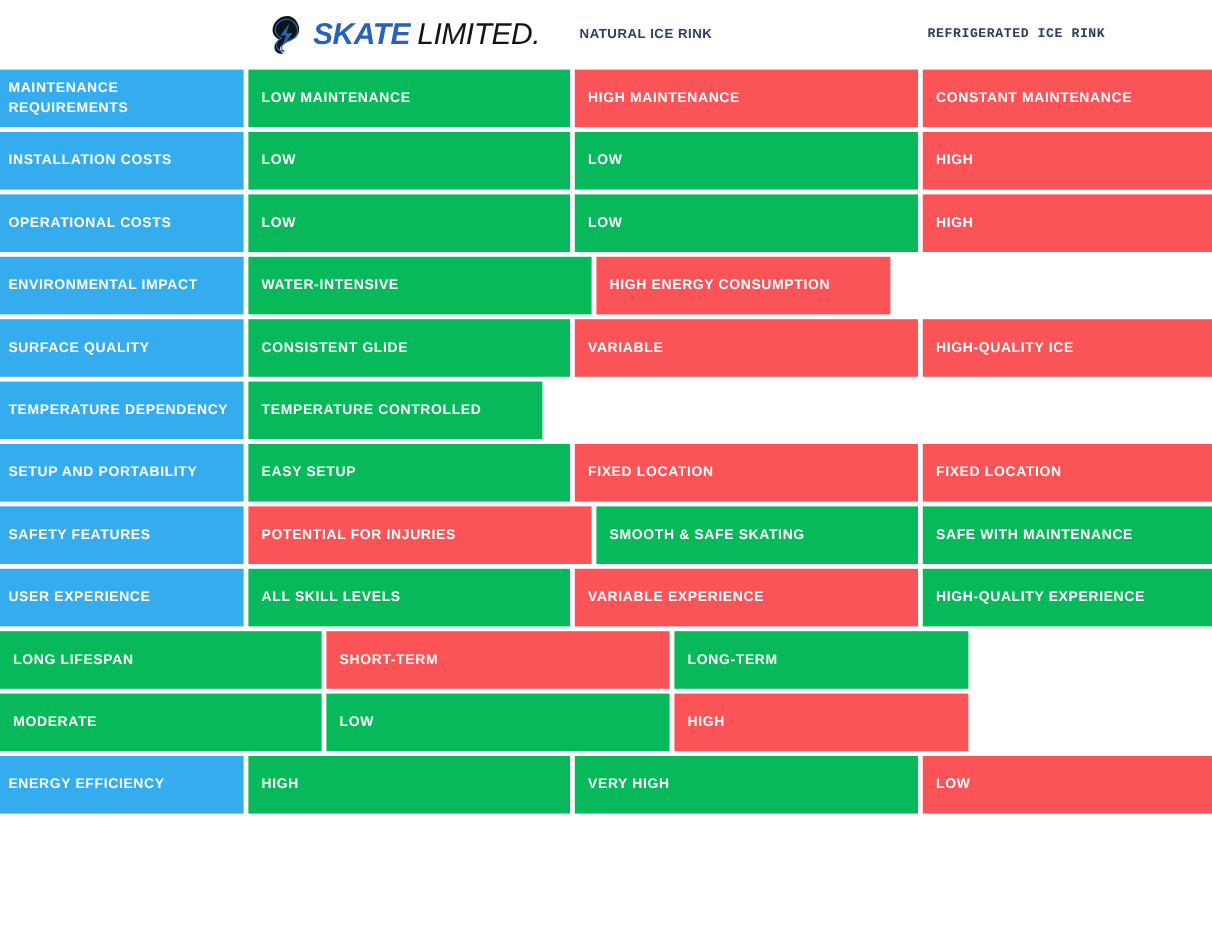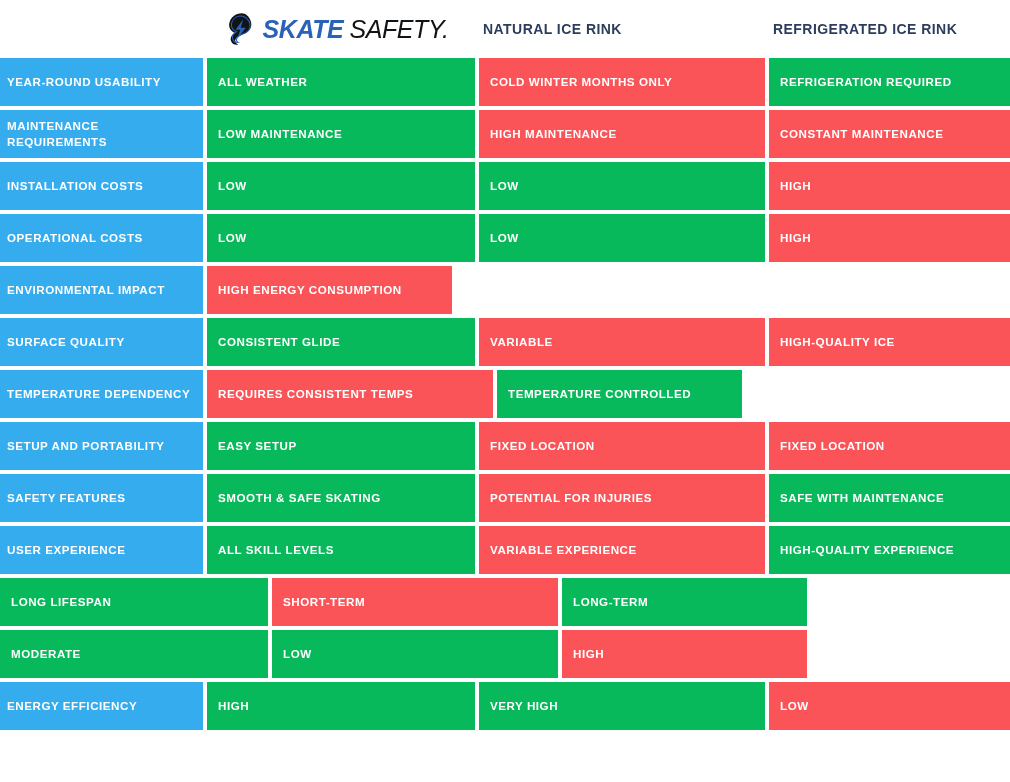--- a/index.html
+++ b/index.html
@@ -34,25 +34,25 @@
     display: flex;
     align-items: center;
     height: 58px;
   }
   .th-label { width: 205px; }
   .th-brand {
     width: 268px;
     justify-content: center;
   }
   .th-natural { width: 290px; padding-left: 10px; }
-  .th-refrig  { width: 247px; padding-left: 10px; }
+  .th-refrig  { width: 247px; padding-left: 10px; font-family: Liberation Mono, monospace; }
 
   .col-title {
     color: #2d3e5c;
-    font-size: 14px;
+    font-size: 11px;
     font-weight: bold;
     letter-spacing: 0.45px;
     text-transform: uppercase;
     white-space: nowrap;
   }
 
   
   .logo {
     display: flex;
     align-items: center;
@@ -131,84 +131,78 @@
 
     <div class="th th-brand">
       <div class="logo">
         <svg class="logo-mark" viewBox="0 0 100 100" aria-hidden="true">
           <path d="M58 4 C40 4 26 16 22 31 C18 46 26 56 38 62 C30 66 24 74 26 84 C28 94 38 98 48 96 C40 92 37 86 40 80 C43 73 54 69 66 64 C80 58 88 46 86 33 C84 18 72 4 58 4 Z" fill="#111417"></path>
           <path d="M52 12 C39 14 30 24 28 34 C26 45 32 53 43 58 C35 62 30 69 31 77 C32 86 40 90 48 90 C42 86 41 81 44 76 C48 69 58 66 69 61 C80 55 84 45 82 35 C80 22 66 10 52 12 Z" fill="none" stroke="#2a62b8" stroke-width="3"></path>
           <path d="M62 22 L40 52 L54 52 L44 80 L70 46 L55 46 Z" fill="#2a62b8"></path>
         </svg>
         <span class="logo-type">
           <span class="logo-skate">SKATE</span>
-            <span class="logo-anytime">SAFETY.</span>
+            <span class="logo-anytime">LIMITED.</span>
         </span>
       </div>
     </div>
 
     <div class="th th-natural">
       <span class="col-title">NATURAL ICE RINK</span>
     </div>
 
     <div class="th th-refrig">
       <span class="col-title">REFRIGERATED ICE RINK</span>
     </div>
   </div>
 
   <div class="table-body" id="table-body">
-      <div class="row">
-        <div class="cell cell-label">YEAR-ROUND USABILITY</div>
-        <div class="cell cell-brand v-good">ALL WEATHER</div>
-        <div class="cell cell-nat v-bad">COLD WINTER MONTHS ONLY</div>
-        <div class="cell cell-ref v-good">REFRIGERATION REQUIRED</div>
-      </div>
       <div class="row">
         <div class="cell cell-label">MAINTENANCE REQUIREMENTS</div>
         <div class="cell cell-brand v-good">LOW MAINTENANCE</div>
         <div class="cell cell-nat v-bad">HIGH MAINTENANCE</div>
         <div class="cell cell-ref v-bad">CONSTANT MAINTENANCE</div>
       </div>
       <div class="row">
         <div class="cell cell-label">INSTALLATION COSTS</div>
         <div class="cell cell-brand v-good">LOW</div>
         <div class="cell cell-nat v-good">LOW</div>
         <div class="cell cell-ref v-bad">HIGH</div>
       </div>
       <div class="row">
         <div class="cell cell-label">OPERATIONAL COSTS</div>
         <div class="cell cell-brand v-good">LOW</div>
         <div class="cell cell-nat v-good">LOW</div>
         <div class="cell cell-ref v-bad">HIGH</div>
       </div>
       <div class="row">
         <div class="cell cell-label">ENVIRONMENTAL IMPACT</div>
+        <div class="cell cell-nat v-good">WATER-INTENSIVE</div>
         <div class="cell cell-ref v-bad">HIGH ENERGY CONSUMPTION</div>
       </div>
       <div class="row">
         <div class="cell cell-label">SURFACE QUALITY</div>
         <div class="cell cell-brand v-good">CONSISTENT GLIDE</div>
         <div class="cell cell-nat v-bad">VARIABLE</div>
         <div class="cell cell-ref v-bad">HIGH-QUALITY ICE</div>
       </div>
       <div class="row">
         <div class="cell cell-label">TEMPERATURE DEPENDENCY</div>
-        <div class="cell cell-nat v-bad">REQUIRES CONSISTENT TEMPS</div>
         <div class="cell cell-ref v-good">TEMPERATURE CONTROLLED</div>
       </div>
       <div class="row">
         <div class="cell cell-label">SETUP AND PORTABILITY</div>
         <div class="cell cell-brand v-good">EASY SETUP</div>
         <div class="cell cell-nat v-bad">FIXED LOCATION</div>
         <div class="cell cell-ref v-bad">FIXED LOCATION</div>
       </div>
       <div class="row">
         <div class="cell cell-label">SAFETY FEATURES</div>
+        <div class="cell cell-nat v-bad">POTENTIAL FOR INJURIES</div>
         <div class="cell cell-brand v-good">SMOOTH &amp; SAFE SKATING</div>
-        <div class="cell cell-nat v-bad">POTENTIAL FOR INJURIES</div>
         <div class="cell cell-ref v-good">SAFE WITH MAINTENANCE</div>
       </div>
       <div class="row">
         <div class="cell cell-label">USER EXPERIENCE</div>
         <div class="cell cell-brand v-good">ALL SKILL LEVELS</div>
         <div class="cell cell-nat v-bad">VARIABLE EXPERIENCE</div>
         <div class="cell cell-ref v-good">HIGH-QUALITY EXPERIENCE</div>
       </div>
       <div class="row">
         <div class="cell cell-brand v-good">LONG LIFESPAN</div>

